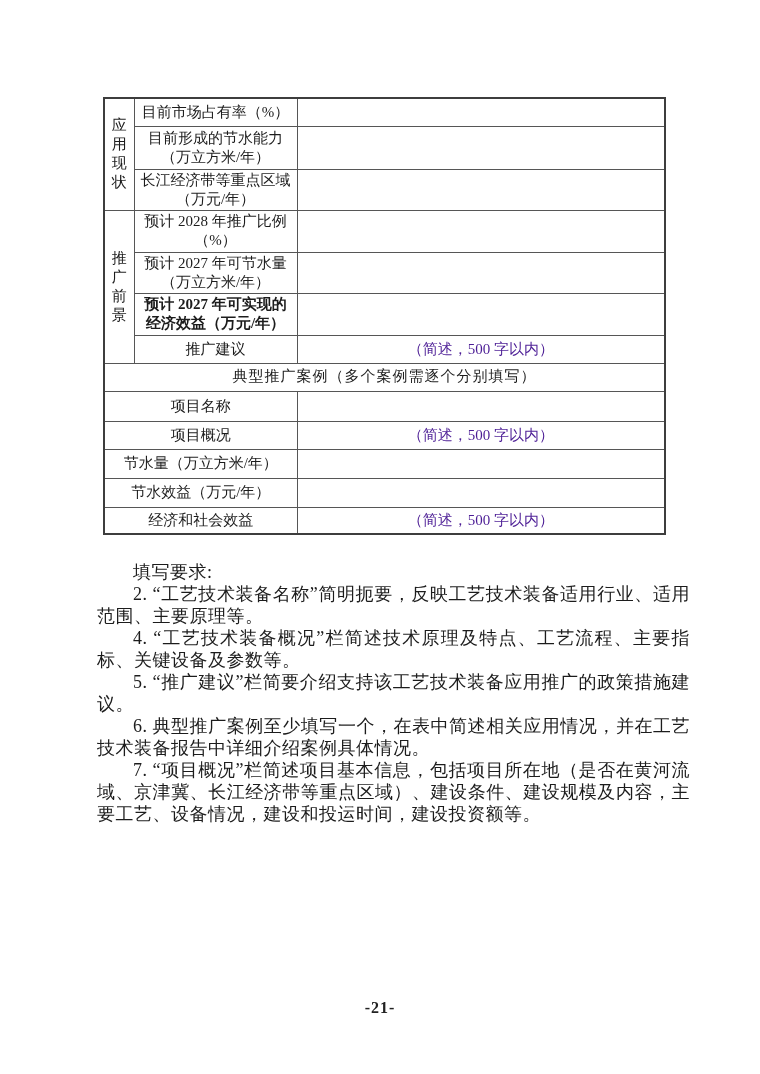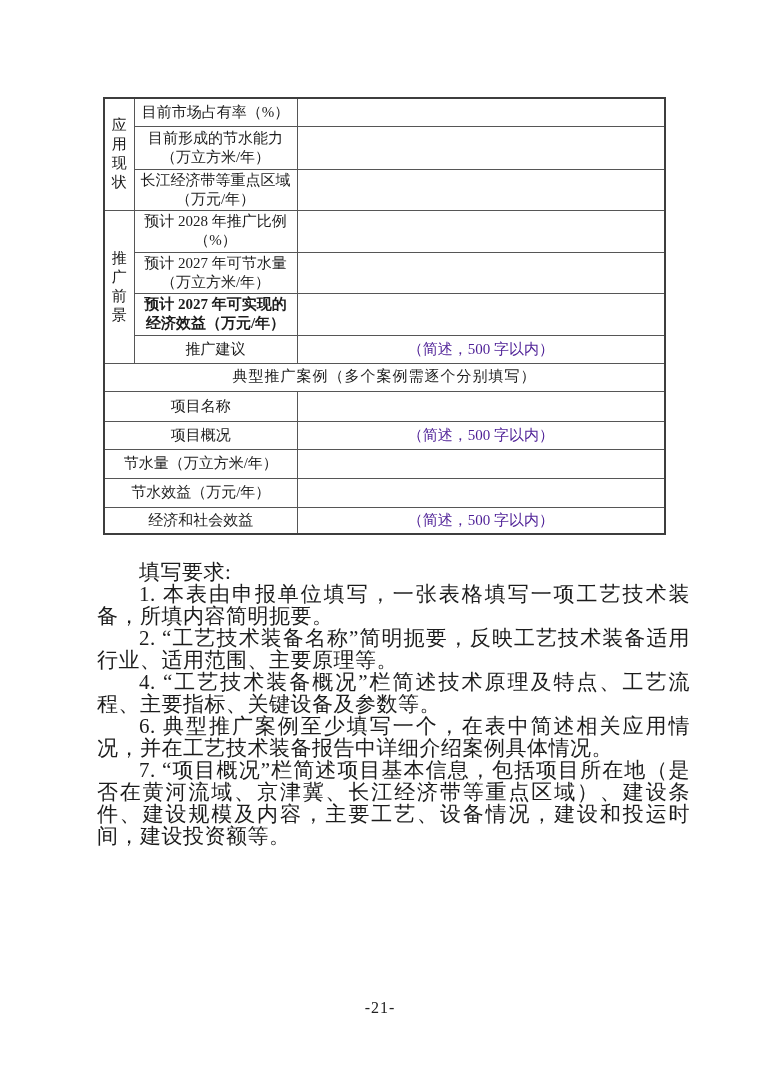--- a/index.html
+++ b/index.html
@@ -27,29 +27,29 @@
   td.vcell{line-height:24px;font-size:15px;}
   td.left{text-align:left;padding-left:6px;font-weight:bold;}
   td.case-head{letter-spacing:1px;font-family:Liberation Mono, monospace;}
   td.hint{color:#4c1d95;}
 
   
   .notes{
     position:absolute;left:97px;top:561px;width:593px;
   }
   .notes p{
-    margin:0;font-size:21px;line-height:22px;letter-spacing:0.5px;
+    margin:0;font-size:18px;line-height:22px;letter-spacing:0.5px;
     text-align:justify;text-indent:2em;
   }
   .notes p.heading{text-align:left;}
 
   
   .page-number{
     position:absolute;left:0;top:999px;width:760px;
-    text-align:center;font-size:16px;letter-spacing:1px;color:#222;
+    text-align:center;font-size:16px;letter-spacing:1px;color:#222;font-weight:bold;
   }
 </style>
 </head>
 <body>
 
 <div class="page">
 
   <table class="form">
     <colgroup>
       <col style="width:30px">
@@ -119,22 +119,22 @@
       </tr>
       <tr style="height:27px">
         <td colspan="2">经济和社会效益</td>
         <td class="hint">（简述，500 字以内）</td>
       </tr>
     </tbody>
   </table>
 
   <div class="notes">
     <p class="heading">填写要求:</p>
-    <p>1. 本表由申报单位填写，一张表格填写一项工艺技术装备，所填内容简明扼要。</p>
     <p>2. “工艺技术装备名称”简明扼要，反映工艺技术装备适用行业、适用范围、主要原理等。</p>
     <p>4. “工艺技术装备概况”栏简述技术原理及特点、工艺流程、主要指标、关键设备及参数等。</p>
+    <p>5. “推广建议”栏简要介绍支持该工艺技术装备应用推广的政策措施建议。</p>
     <p>6. 典型推广案例至少填写一个，在表中简述相关应用情况，并在工艺技术装备报告中详细介绍案例具体情况。</p>
     <p>7. “项目概况”栏简述项目基本信息，包括项目所在地（是否在黄河流域、京津冀、长江经济带等重点区域）、建设条件、建设规模及内容，主要工艺、设备情况，建设和投运时间，建设投资额等。</p>
   </div>
 
   <div class="page-number">-21-</div>
 
 </div>
 
 </body></html>

